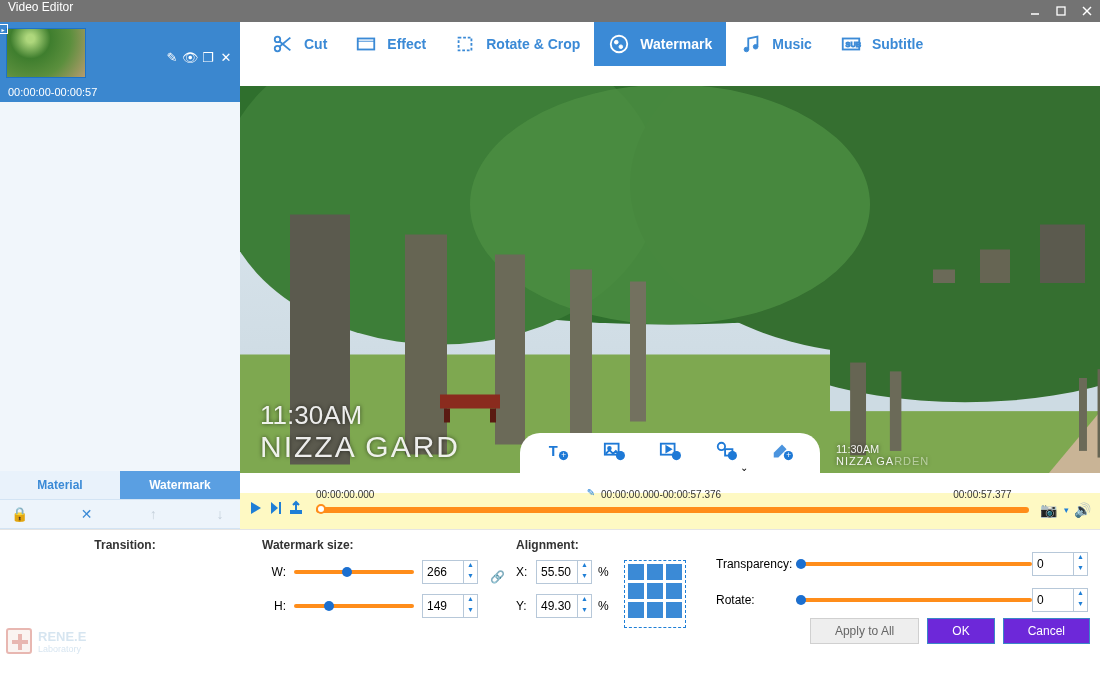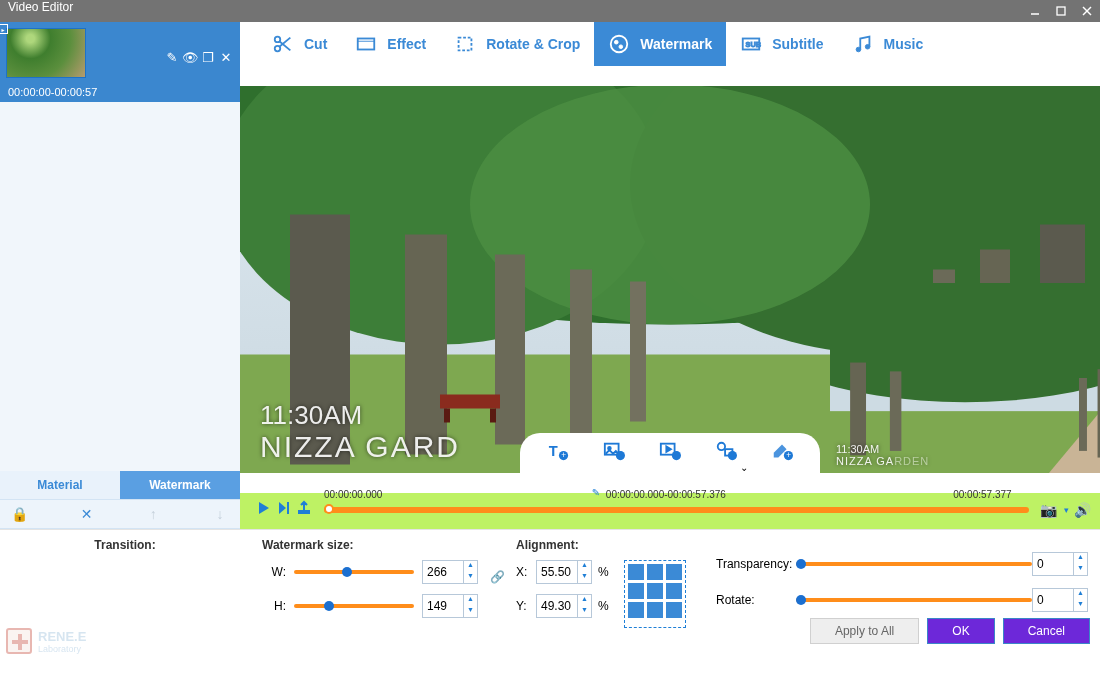--- a/index.html
+++ b/index.html
@@ -55,21 +55,21 @@
 
 
 .chev { position:absolute; left:50%; transform:translateX(70px); bottom:0; color:#000; font-size:10px; z-index:8;}
 
 
 .actionrow { position:absolute; bottom:0; left:50%; transform:translateX(-50%); width:300px; height:40px; background:#fff; border-radius:20px 20px 0 0; display:flex; align-items:center; justify-content:space-around; padding:0 10px; }
 .actionrow .aicon { color:#1e79d6; }
 .actionrow .aicon svg { width:22px; height:22px; }
 
 
-.timeline { height:36px; display:flex; align-items:center; gap:6px; background:#bef264; padding:0 8px 2px 16px; position:relative; }
+.timeline { height:36px; display:flex; align-items:center; gap:6px; background:#fef9c3; padding:0 8px 2px 8px; position:relative; }
 .playctl { color:#1f7fd6; display:flex; gap:4px; align-items:center; }
 .playctl svg { width:16px; height:16px; fill:#1f7fd6;}
 .camvol { margin-left:auto; display:flex; align-items:center; gap:6px; color:#1f7fd6; font-size:14px;}
 .timetrack { flex:1; margin:0 6px; position:relative; height:18px; display:flex; align-items:center; }
 .timetrack .tlabel-l,.timetrack .tlabel-c,.timetrack .tlabel-r { position:absolute; top:-12px; font-size:10px; color:#333;}
 .timetrack .tlabel-l { left:0; }
 .timetrack .tlabel-r { right:17px; }
 .timetrack .tlabel-c { left:40%; }
 .timetrack .pencil { position:absolute; top:-14px; left:38%; color:#1f7fd6; font-size:10px;}
 .timetrack .bar { width:100%; height:6px; background:#ff8d1a; border-radius:3px; position:relative;}
@@ -201,32 +201,32 @@
       <div class="tooltab active">
         <span class="ticon"><svg viewBox="0 0 24 24" fill="#fff">
               <circle cx="12" cy="12" r="9" fill="none" stroke="#fff" stroke-width="2"></circle>
               <circle cx="9" cy="10" r="2"></circle>
               <circle cx="14" cy="15" r="2"></circle>
             </svg></span>
         <span>Watermark</span>
       </div>
       <div class="tooltab">
         <span class="ticon"><svg viewBox="0 0 24 24">
-              <rect x="3" y="6" width="18" height="12" fill="none" stroke-width="2"></rect>
-              <text x="6" y="15" font-size="8" fill="currentColor">SUB</text>
-            </svg></span>
-        <span>Subtitle</span>
-      </div>
-      <div class="tooltab">
-        <span class="ticon"><svg viewBox="0 0 24 24">
               <path d="M9 18V6l10-2v11" fill="none" stroke-width="2"></path>
               <circle cx="7" cy="18" r="2.5"></circle>
               <circle cx="17" cy="15" r="2.5"></circle>
             </svg></span>
         <span>Music</span>
+      </div>
+      <div class="tooltab">
+        <span class="ticon"><svg viewBox="0 0 24 24">
+              <rect x="3" y="6" width="18" height="12" fill="none" stroke-width="2"></rect>
+              <text x="6" y="15" font-size="8" fill="currentColor">SUB</text>
+            </svg></span>
+        <span>Subtitle</span>
       </div>
     </div>
 
     <div class="previewbox">
       <svg class="trees" viewBox="0 0 860 430" preserveAspectRatio="xMidYMid slice">
         <defs>
           <linearGradient id="sky" x1="0" y1="0" x2="0" y2="1">
               <stop offset="0" stop-color="#dfeaf2"></stop>
               <stop offset="1" stop-color="#c8d6de"></stop>
             </linearGradient>

